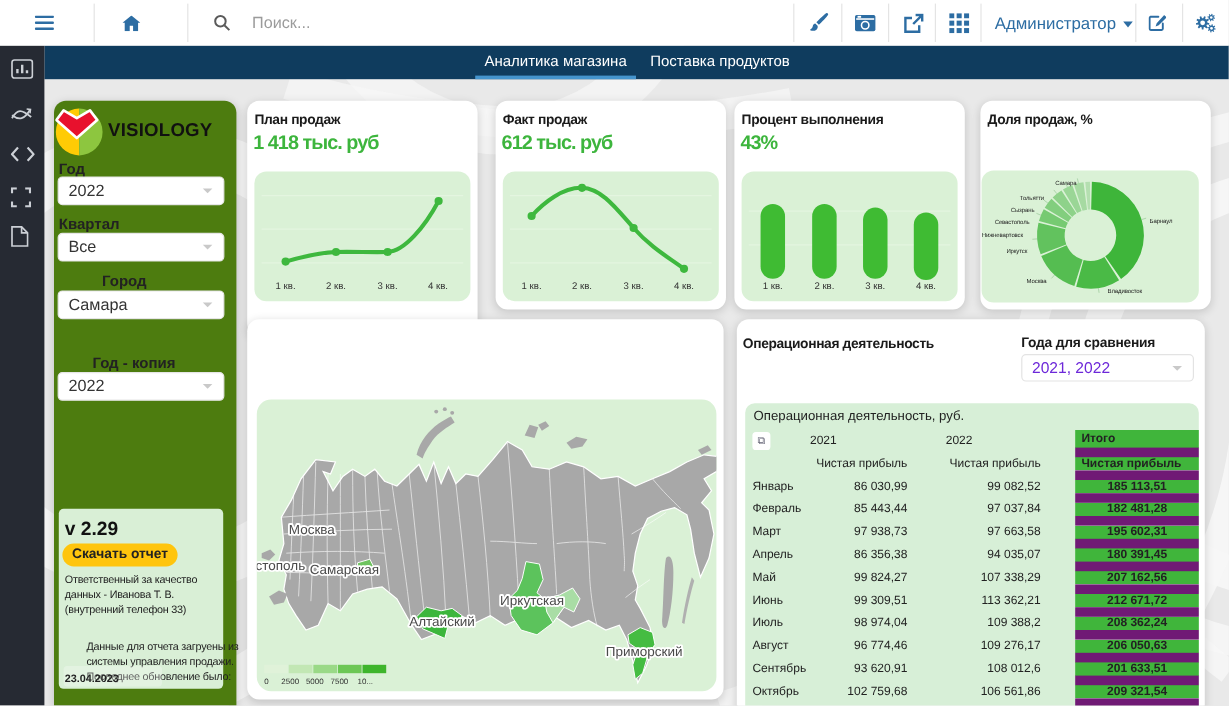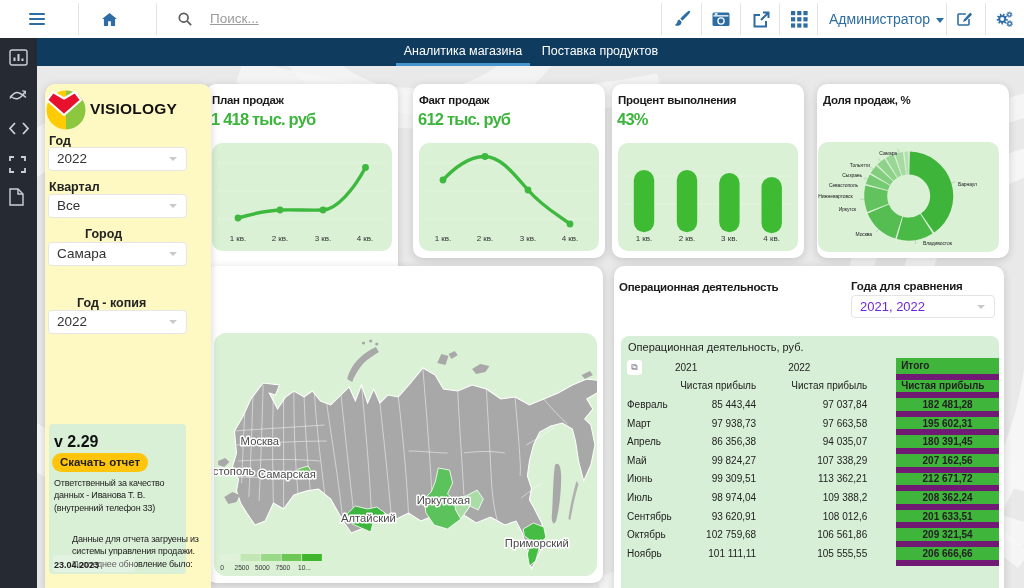--- a/index.html
+++ b/index.html
@@ -6,34 +6,34 @@
 html,body { width:1024px; height:588px; overflow:hidden; font-family:"Liberation Sans", sans-serif; }
 body { background:#e9e9e9; position:relative; }
 #bg-swirl { position:absolute; left:0; top:0; z-index:0; }
 
 
 #topnav { position:absolute; left:0; top:0; width:1024px; height:38px; background:#fff; z-index:30; }
 .sep { position:absolute; top:3px; height:32px; width:1px; background:#e4e4e4; }
 .navicon { position:absolute; top:0; height:38px; display:flex; align-items:center; justify-content:center; }
 #admin { position:absolute; left:829px; top:0; height:38px; line-height:38px; color:#2d6da3; font-size:14px; }
 #admin .car { display:inline-block; width:0; height:0; border-left:4px solid transparent; border-right:4px solid transparent; border-top:5px solid #2d6da3; margin-left:6px; vertical-align:middle; }
-#searchtxt { position:absolute; left:210px; top:0; height:38px; line-height:38px; color:#9b9b9b; font-size:13.5px;text-decoration:underline; }
+#searchtxt { position:absolute; left:210px; top:0; height:38px; line-height:38px; color:#9b9b9b; font-size:13.5px; }
 
 
 #sidebar { position:absolute; left:0; top:38px; width:37px; height:550px; background:#262a33; z-index:25; }
 #sidebar svg { position:absolute; left:9px; }
 
 
 #tabbar { position:absolute; left:37px; top:38px; width:987px; height:28px; background:#0f3c5e; z-index:20; color:#fff; }
 .tab { position:absolute; top:0; height:28px; line-height:26px; font-size:12.5px; text-align:center; }
 #tab1 { left:359px; width:134px; border-bottom:3px solid #4494cd; }
 #tab2 { left:497px; width:132px; }
 
 
-#fpanel { position:absolute; left:45px; top:84px; width:166px; height:504px; background:#fef9c3; border-radius:10px 10px 0 0; box-shadow:0 2px 8px rgba(0,0,0,.18); z-index:10; }
+#fpanel { position:absolute; left:45px; top:84px; width:152px; height:504px; background:#4d7c0f; border-radius:10px 10px 0 0; box-shadow:0 2px 8px rgba(0,0,0,.18); z-index:10; }
 .flabel { position:absolute; left:4px; font-size:12.5px; font-weight:bold; color:#222; }
 .fdd { position:absolute; left:3px; width:139px; height:24px; background:#fff; border:1px solid #e6e6e6; border-radius:4px; font-size:13.5px; color:#333; line-height:22px; padding-left:8px; }
 .fdd:after { content:""; position:absolute; right:9px; top:9px; width:0; height:0; border-left:4px solid transparent; border-right:4px solid transparent; border-top:4px solid #c9c9c9; }
 #greencard { position:absolute; left:4px; top:340px; width:137px; height:150px; background:#d9efd6; border-radius:4px; padding:10px 20px 0; }
 #greencard .ver { font-size:16px; font-weight:bold; color:#111; }
 #ybtn { display:inline-block; background:#ffc50d; border-radius:10px; padding:3px 8px 4px; font-size:11.5px; font-weight:bold; color:#222; }
 #greencard p { font-size:9px; color:#222; line-height:12.4px; margin:0; letter-spacing:-0.2px; }
 #greencard .dt { font-size:9px; font-weight:bold; color:#222; }
 
 
@@ -49,21 +49,21 @@
 #cmpdd { position:absolute; left:237px; top:29px; width:144px; height:23px; background:#fff; border:1px solid #e3e3e3; border-radius:4px; font-size:13px; color:#6d28d9; line-height:21px; padding-left:8px; }
 #cmpdd:after { content:""; position:absolute; right:9px; top:9px; width:0; height:0; border-left:4px solid transparent; border-right:4px solid transparent; border-top:4px solid #c9c9c9; }
 #tgreen { position:absolute; left:7px; top:70px; width:378px; height:270px; background:#d7efd7; border-radius:8px 8px 0 0; padding-top:5px; }
 #tgreen .thead { font-size:11px; color:#222; padding-left:7px; }
 #ptable { position:absolute; left:0px; top:22px; width:378px; border-collapse:collapse; table-layout:fixed; }
 #ptable td { font-size:10px; color:#222; height:18.6px; padding:0; white-space:nowrap; overflow:hidden; }
 .c-month { width:52px; padding-left:6px !important; }
 .c-y1 { width:82px; text-align:right; padding-right:4px !important;margin-left:36px; }
 .c-y2 { width:107px; text-align:right; padding-right:4px !important; }
 .c-sp { width:24px; }
-.c-tot { width:99px; text-align:center; background:#40b53b; font-weight:bold; border-bottom:6px solid #701a75; }
+.c-tot { width:99px; text-align:center; background:#40b53b; font-weight:bold; border-bottom:8px solid #701a75; }
 </style>
 </head>
 <body>
 <svg id="bg-swirl" width="1024" height="588" viewBox="0 0 1024 588">
   <g fill="none" stroke="#f7f7f7">
     <circle cx="130" cy="300" r="175" stroke-width="42" opacity=".8"></circle>
     <circle cx="420" cy="-40" r="150" stroke-width="38" opacity=".7"></circle>
     <circle cx="1075" cy="320" r="165" stroke-width="28" opacity=".95"></circle>
     <circle cx="1075" cy="320" r="220" stroke-width="24" opacity=".85"></circle>
     <path d="M940,588 C1000,500 1035,430 1040,340" stroke-width="26" opacity=".9"></path>
@@ -402,20 +402,27 @@
         <td class="c-tot" style="text-align:left;padding-left:5px;">Итого</td>
       </tr>
       <tr>
         <td class="c-month"></td>
         <td class="c-y1">Чистая прибыль</td>
         <td class="c-y2">Чистая прибыль</td>
         <td class="c-sp"></td>
         <td class="c-tot" style="text-align:left;padding-left:5px;">Чистая прибыль</td>
       </tr>
       <tr>
+            <td class="c-month">Январь</td>
+            <td class="c-y1">86 030,99</td>
+            <td class="c-y2">99 082,52</td>
+            <td class="c-sp"></td>
+            <td class="c-tot">185 113,51</td>
+          </tr>
+      <tr>
             <td class="c-month">Февраль</td>
             <td class="c-y1">85 443,44</td>
             <td class="c-y2">97 037,84</td>
             <td class="c-sp"></td>
             <td class="c-tot">182 481,28</td>
           </tr>
       <tr>
             <td class="c-month">Март</td>
             <td class="c-y1">97 938,73</td>
             <td class="c-y2">97 663,58</td>
@@ -444,20 +451,27 @@
             <td class="c-tot">212 671,72</td>
           </tr>
       <tr>
             <td class="c-month">Июль</td>
             <td class="c-y1">98 974,04</td>
             <td class="c-y2">109 388,2</td>
             <td class="c-sp"></td>
             <td class="c-tot">208 362,24</td>
           </tr>
       <tr>
+            <td class="c-month">Август</td>
+            <td class="c-y1">96 774,46</td>
+            <td class="c-y2">109 276,17</td>
+            <td class="c-sp"></td>
+            <td class="c-tot">206 050,63</td>
+          </tr>
+      <tr>
             <td class="c-month">Сентябрь</td>
             <td class="c-y1">93 620,91</td>
             <td class="c-y2">108 012,6</td>
             <td class="c-sp"></td>
             <td class="c-tot">201 633,51</td>
           </tr>
       <tr>
             <td class="c-month">Октябрь</td>
             <td class="c-y1">102 759,68</td>
             <td class="c-y2">106 561,86</td>

